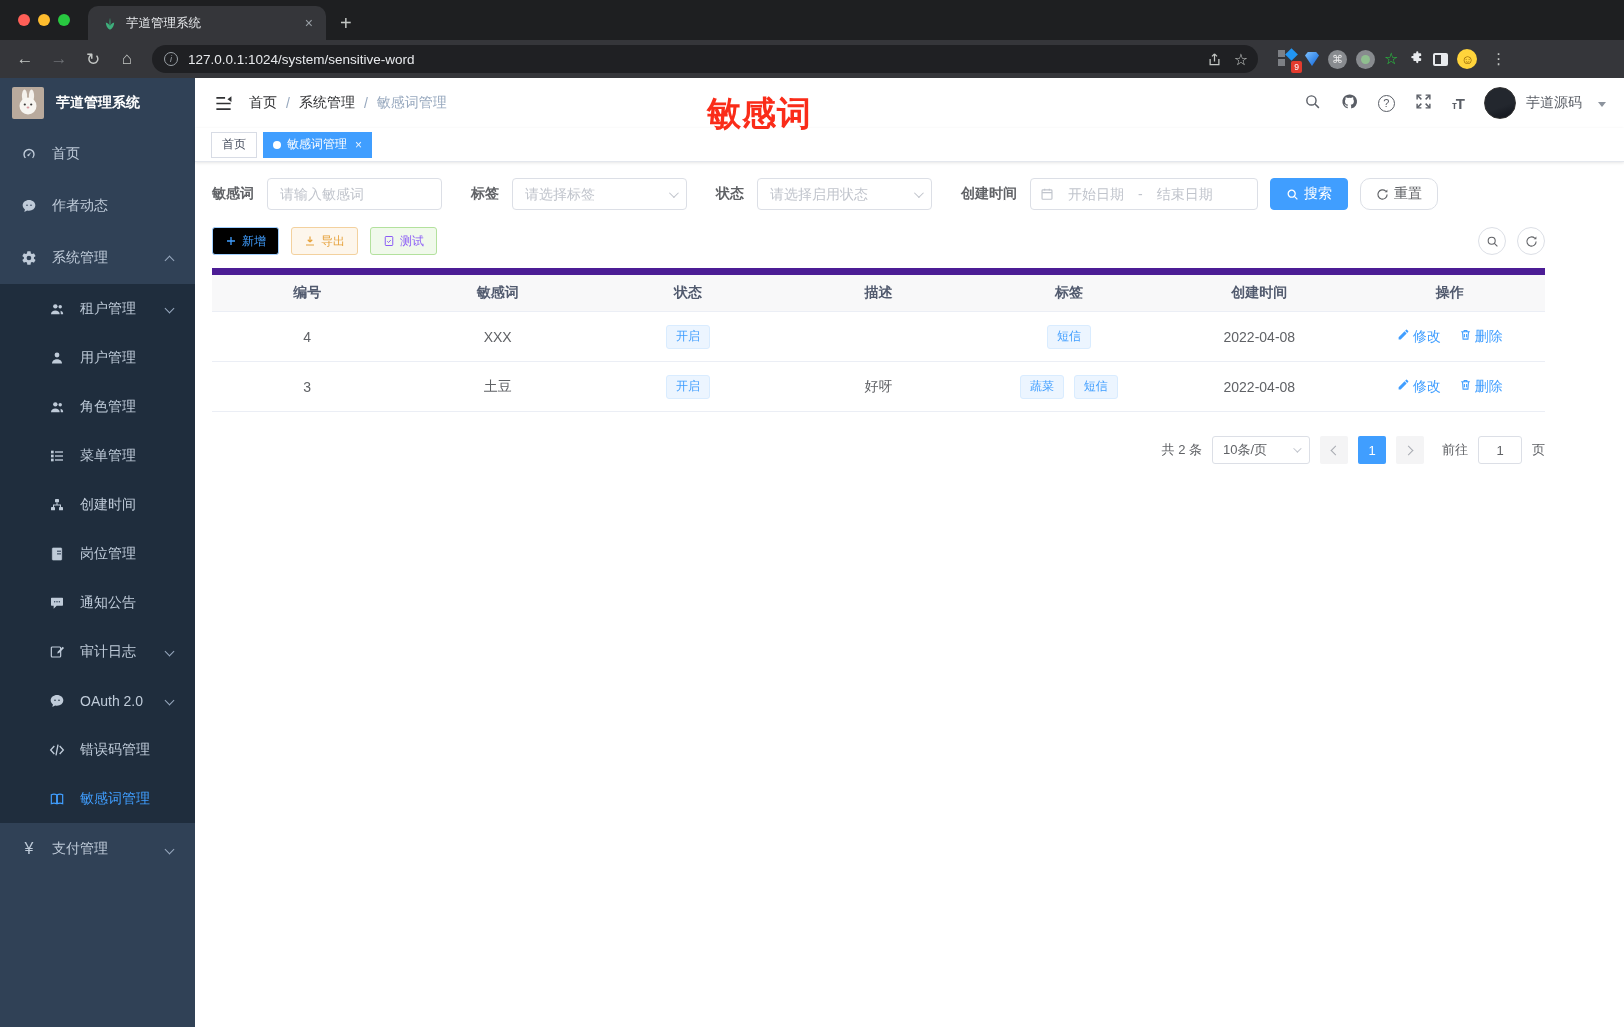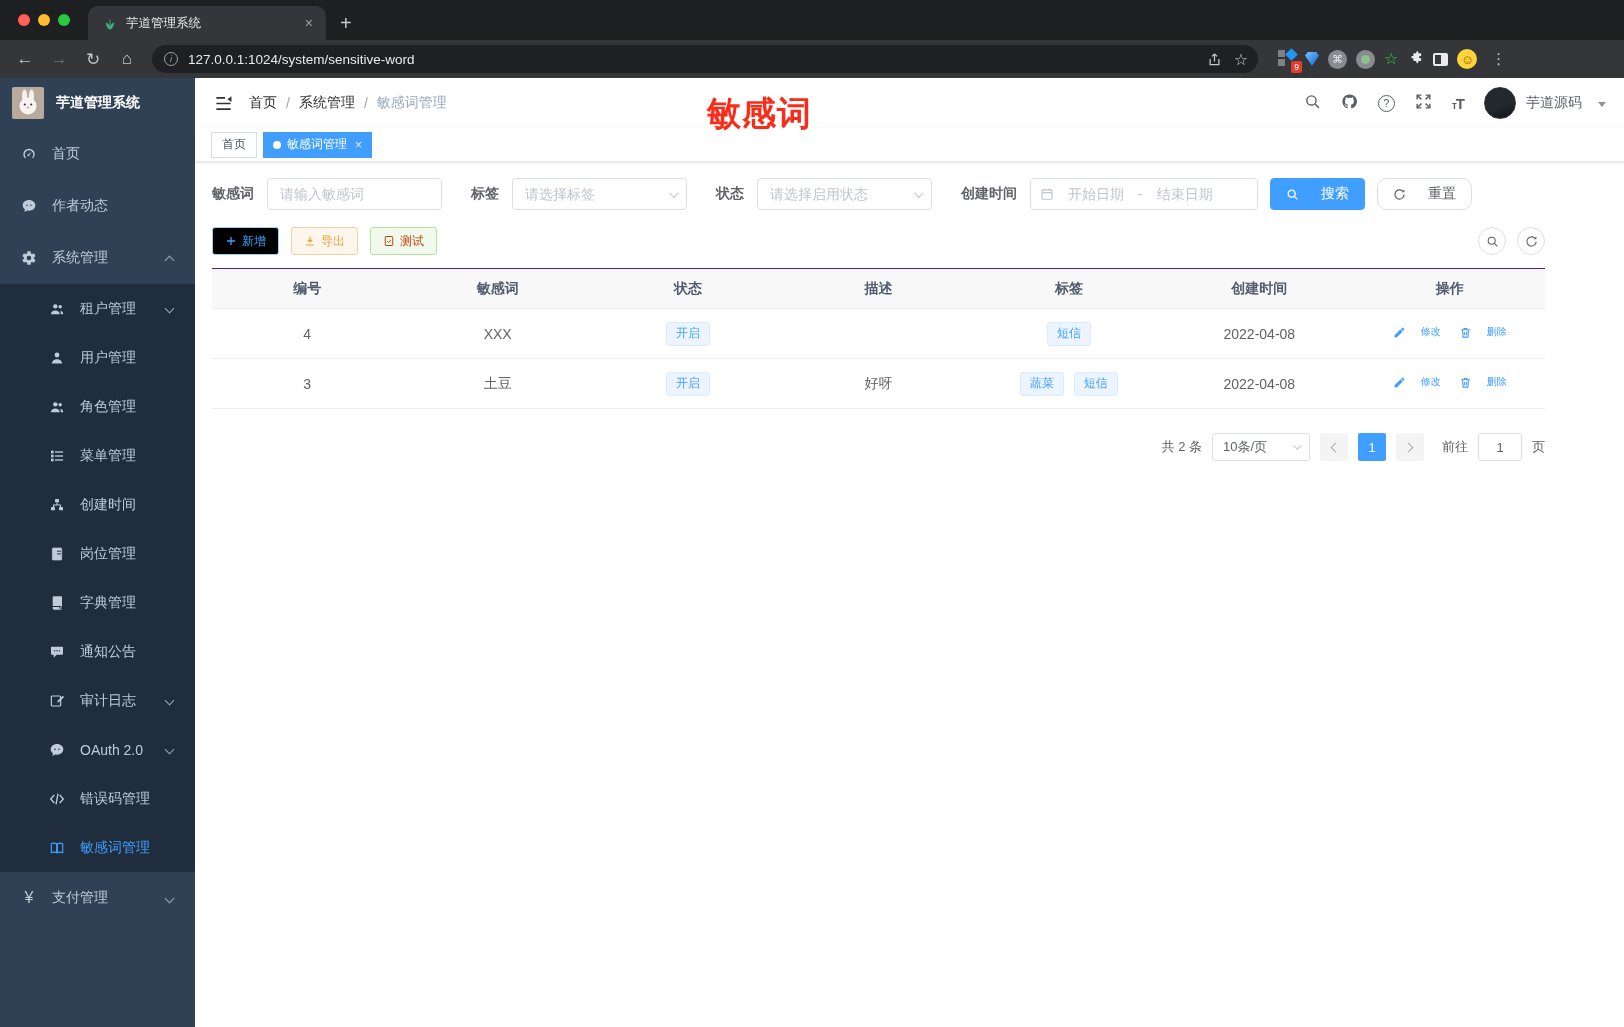--- a/index.html
+++ b/index.html
@@ -89,42 +89,42 @@
   .inp { height:32px; border:1px solid #dcdfe6; border-radius:4px; font-size:14px; color:#606266; padding:0 12px; outline:none; font-family:inherit; background:#fff; }
   .inp::placeholder { color:#c0c4cc; }
   .w175 { width:175px; }
   .selwrap { position:relative; display:flex; align-items:center; }
   .selwrap .schev { position:absolute; right:11px; width:7px; height:7px; border-right:1.3px solid #c0c4cc; border-bottom:1.3px solid #c0c4cc; transform:rotate(45deg) translateY(-2px); pointer-events:none; }
   .daterange { width:228px; height:32px; border:1px solid #dcdfe6; border-radius:4px; display:flex; align-items:center; padding:0 9px; gap:4px; background:#fff; }
   .daterange svg { width:14px; height:14px; color:#c0c4cc; flex:none; }
   .dinp { border:none; outline:none; width:76px; text-align:center; font-size:14px; color:#606266; font-family:inherit; }
   .dinp::placeholder { color:#c0c4cc; }
   .dsep { color:#c0c4cc; font-size:14px; }
-  .btn { height:32px; border-radius:4px; font-size:14px; display:inline-flex; align-items:center; justify-content:center; gap:22px; padding:8px 15px; cursor:pointer; border:1px solid transparent; font-family:inherit; }
+  .btn { height:32px; border-radius:4px; font-size:14px; display:inline-flex; align-items:center; justify-content:center; gap:5px; padding:8px 15px; cursor:pointer; border:1px solid transparent; font-family:inherit; }
   .btn svg { width:13px; height:13px; }
   .btn.primary { background:#409eff; border-color:#409eff; color:#fff; margin-left:12px; }
   .btn.plain { background:#fff; border-color:#dcdfe6; color:#606266; margin-left:12px;border-radius:10px; }
 
   
   .arow { display:flex; align-items:center; margin-top:17px; }
   .sbtn { height:28px; border-radius:3px; font-size:12px; display:inline-flex; align-items:center; gap:5px; padding:0 12px; cursor:pointer; border:1px solid; margin-right:12px; font-family:inherit; }
   .sbtn svg { width:12px; height:12px; }
   .sbtn.add { background:#000000; border-color:#a0cfff; color:#409eff; }
   .sbtn.exp { background:#fdf6ec; border-color:#f3d19e; color:#e6a23c; }
-  .sbtn.test{ background:#f0f9eb; border-color:#b3e19d; color:#c2410c; }
+  .sbtn.test{ background:#f0f9eb; border-color:#b3e19d; color:#8b5cf6; }
   .cirbtns { margin-left:auto; display:flex; gap:11px; }
   .cbtn { width:28px; height:28px; border-radius:50%; border:1px solid #dcdfe6; background:#fff; color:#606266; display:flex; align-items:center; justify-content:center; cursor:pointer; }
   .cbtn svg { width:13px; height:13px; }
 
   
   table { width:100%; border-collapse:collapse; table-layout:fixed; margin-top:13px; }
-  thead th { background:#f8f8f9; color:#515a6e; font-size:14px; font-weight:600; height:40px; text-align:center; border-top:1px solid #4c1d95; border-bottom:1px solid #ebeef5; }
+  thead th { background:#f8f8f9; color:#515a6e; font-size:14px; font-weight:600; height:40px; text-align:center; border-top:7px solid #4c1d95; border-bottom:1px solid #ebeef5; }
   tbody td { height:50px; text-align:center; font-size:14px; color:#606266; border-bottom:1px solid #ebeef5; }
   .tag { display:inline-flex; align-items:center; height:24px; padding:0 9px; background:#ecf5ff; border:1px solid #d9ecff; border-radius:3px; color:#409eff; font-size:12px; margin:0 3px; }
-  .oplink { color:#409eff; font-size:10px; display:inline-flex; align-items:flex-end; gap:15px; cursor:pointer; margin:0 7px; }
+  .oplink { color:#409eff; font-size:14px; display:inline-flex; align-items:flex-start; gap:3px; cursor:pointer; margin:0 7px; }
   .oplink svg { width:13px; height:13px; }
 
   
   .pager { display:flex; align-items:center; justify-content:flex-end; margin-top:24px; gap:10px; color:#606266; font-size:13px; }
   .psel { position:relative; width:98px; height:28px; border:1px solid #dcdfe6; border-radius:3px; display:flex; align-items:center; padding-left:10px; color:#606266; background:#fff; }
   .psel .schev { position:absolute; right:10px; width:6px; height:6px; border-right:1.3px solid #c0c4cc; border-bottom:1.3px solid #c0c4cc; transform:rotate(45deg) translateY(-2px); }
   .pbtn { width:28px; height:28px; border-radius:2px; background:#f4f4f5; display:flex; align-items:center; justify-content:center; cursor:pointer; }
   .pbtn .pc { width:7px; height:7px; border-right:1.5px solid #a8abb2; border-bottom:1.5px solid #a8abb2; }
   .pc.left { transform:rotate(135deg); margin-left:3px; }
   .pc.right{ transform:rotate(-45deg); margin-right:3px; }
@@ -298,31 +298,20 @@
         </div>
         <div class="mi">
           <span class="mic">
               <svg viewBox="0 0 24 24" fill="currentColor">
                 <path d="M6 3h12a1 1 0 0 1 1 1v16a1 1 0 0 1-1 1H6a1 1 0 0 1-1-1V4a1 1 0 0 1 1-1zm3 0v18M13 8h4M13 12h4" stroke="currentColor"></path>
                 <rect x="12" y="7" width="6" height="1.6" fill="#304156"></rect>
                 <rect x="12" y="11" width="6" height="1.6" fill="#304156"></rect>
               </svg>
             </span>
           <span>岗位管理</span>
-        </div>
-        <div class="mi">
-          <span class="mic">
-              <svg viewBox="0 0 24 24" fill="currentColor">
-                <path d="M6.5 2h12a1 1 0 0 1 1 1v15.5a3.5 3.5 0 0 0-3.5-2H5.5V4a2 2 0 0 1 1-2z"></path>
-                <path d="M5.5 18h10.5a3 3 0 0 1 3 3v1H7.5a2 2 0 0 1-2-2z"></path>
-                <circle cx="17.5" cy="19.5" r="2.2" fill="#304156"></circle>
-                <circle cx="17.5" cy="19.5" r="1.2"></circle>
-              </svg>
-            </span>
-          <span>字典管理</span>
         </div>
         <div class="mi">
           <span class="mic">
               <svg viewBox="0 0 24 24" fill="currentColor">
                 <path d="M4 4h16a1 1 0 0 1 1 1v10a1 1 0 0 1-1 1h-8.5L7 20.5V16H4a1 1 0 0 1-1-1V5a1 1 0 0 1 1-1z"></path>
                 <circle cx="8.5" cy="10" r="1.1" fill="#304156"></circle>
                 <circle cx="12" cy="10" r="1.1" fill="#304156"></circle>
                 <circle cx="15.5" cy="10" r="1.1" fill="#304156"></circle>
               </svg>
             </span>

